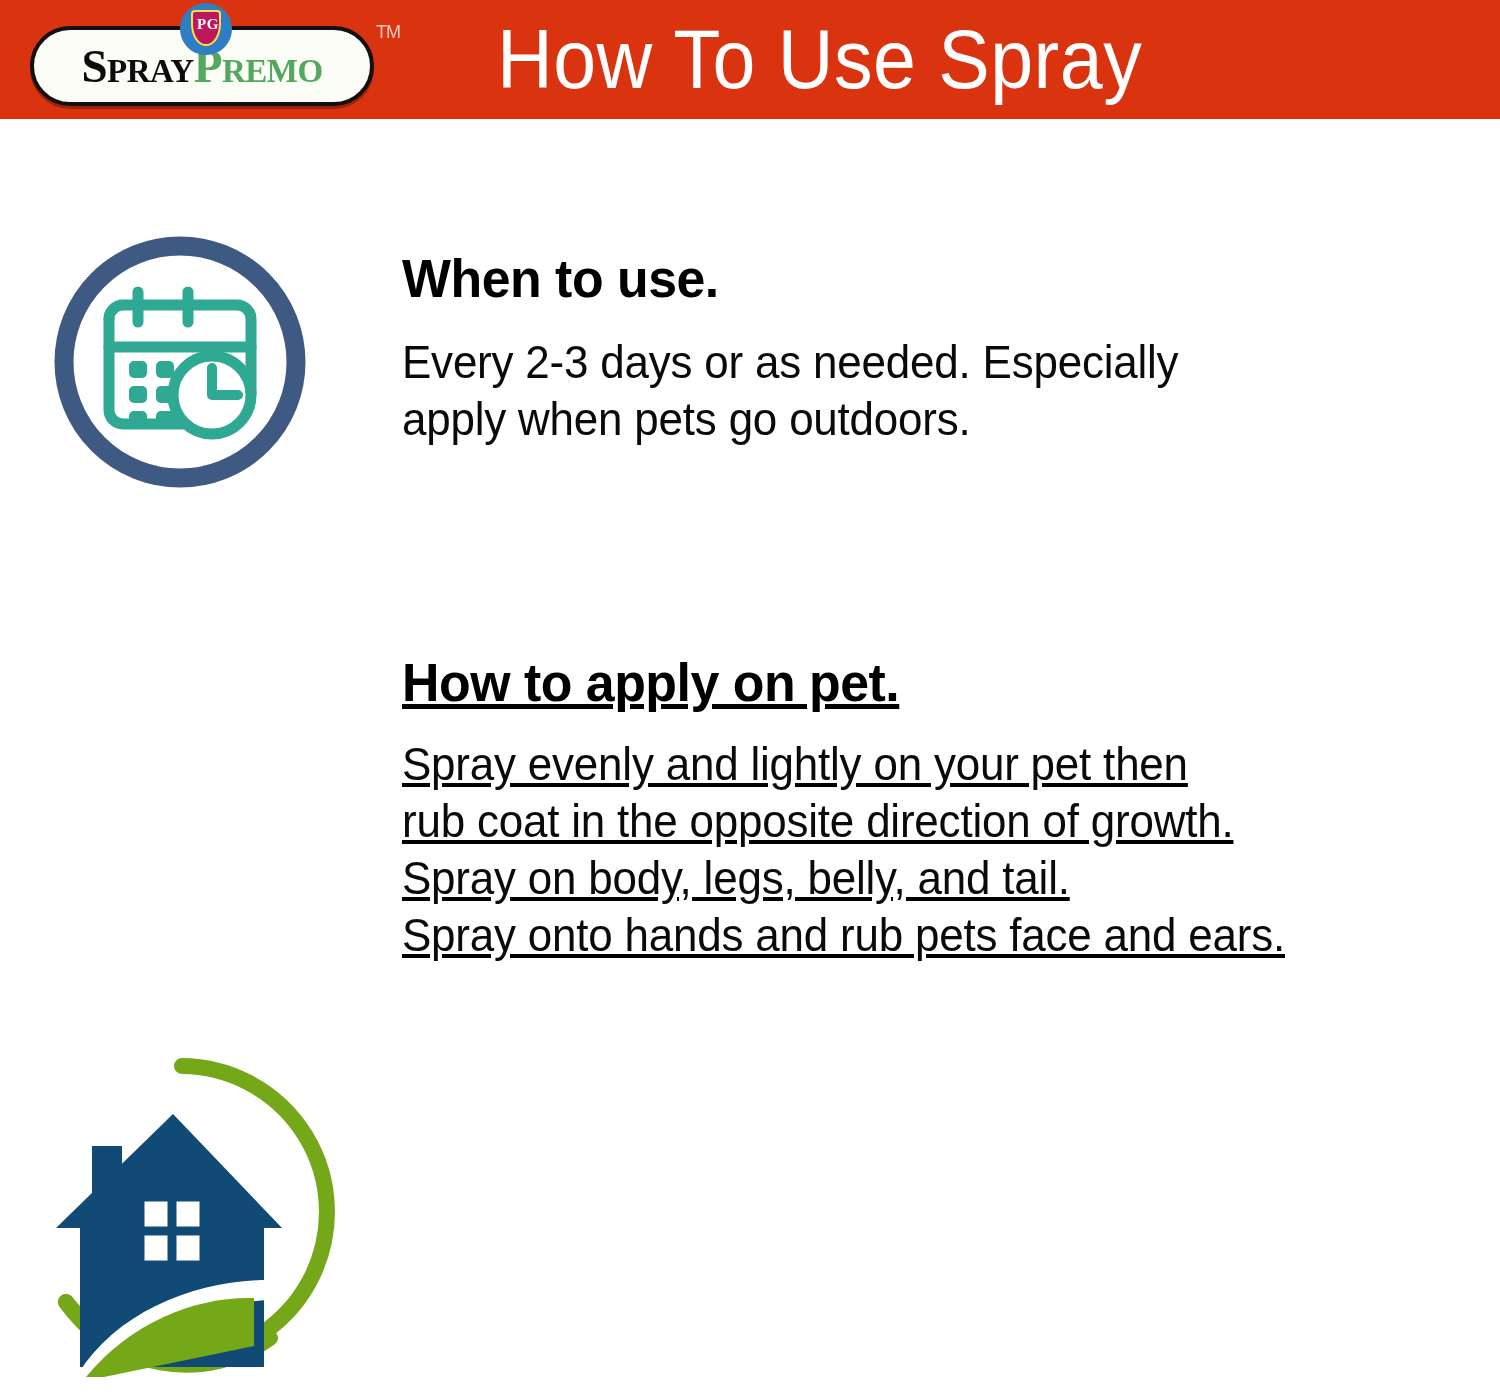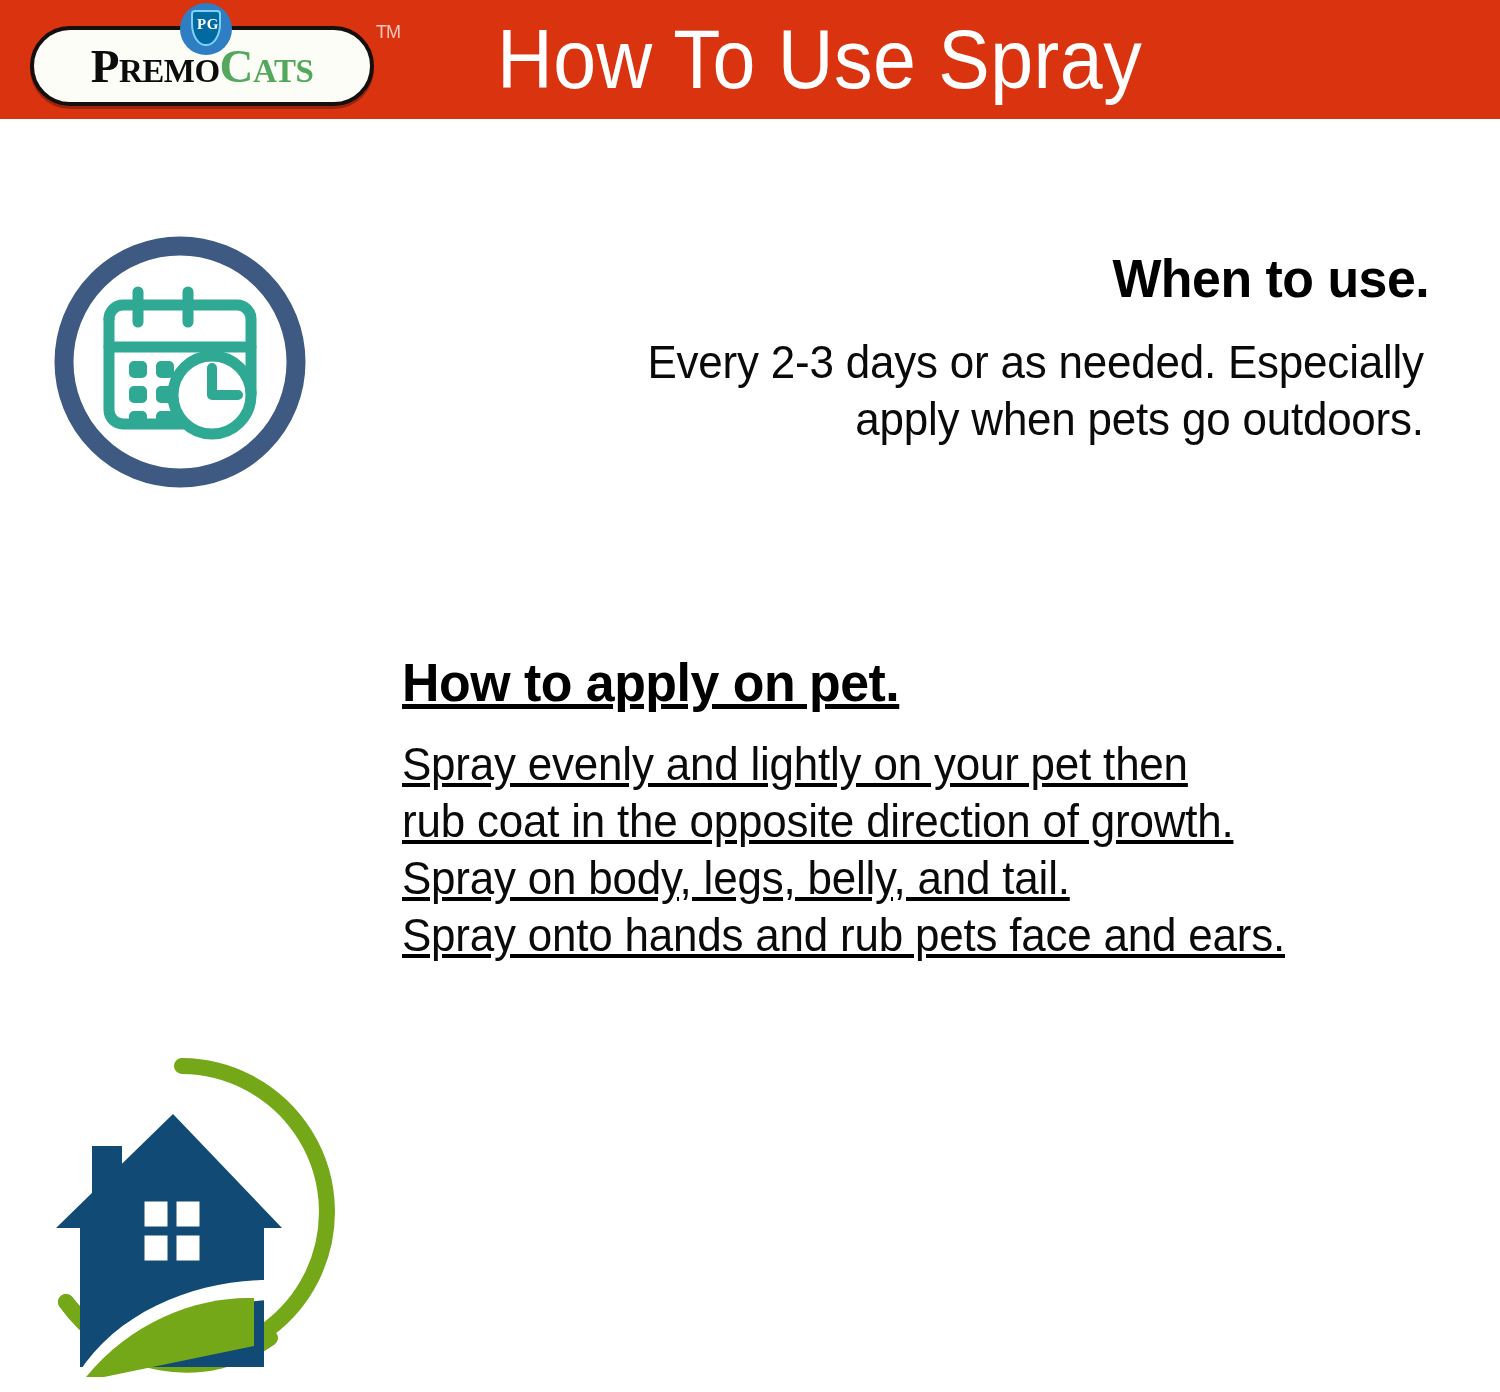--- a/index.html
+++ b/index.html
@@ -100,22 +100,22 @@
     border-radius: 50%;
     background: #2f7dc2;
     z-index: 4;
   }
   #logo-shield {
     position: absolute;
     left: 11px;
     top: 7px;
     width: 30px;
     height: 36px;
-    background: #0369a1;
-    border: 2px solid #7dd3fc;
+    background: #be185d;
+    border: 2px solid #fde047;
     border-radius: 4px 4px 48% 48% / 4px 4px 62% 62%;
   }
   #logo-shield-text {
     position: absolute;
     left: 0; top: 4px;
     width: 30px;
     text-align: center;
     color: #ffffff;
     font-family: "Liberation Serif", serif;
     font-size: 15px;
@@ -169,21 +169,21 @@
     font-size: 46px;
     font-weight: 400;
     line-height: 57px;
     letter-spacing: -0.2px;
     transform: scaleX(0.955);
     transform-origin: left top;
   }
   .sec-body .ln { display: block; white-space: nowrap; }
 
   
-  #section-when      { top: 228px; height: 290px; text-align: right; }
+  #section-when      { top: 228px; height: 290px; }
   #icon-calendar     { left: 46px;  top: 0px; width: 268px; height: 268px; }
   #text-when         { top: 20px; }
   #text-when .sec-body { margin-top: 26px; }
 
   
   #section-apply     { top: 630px; height: 330px; }
   #icon-cats-dogs    { left: 36px;  top: 4px;  width: 310px; height: 305px; }
   #text-apply        { top: 22px; text-decoration: underline; }
   #text-apply .sec-body { margin-top: 24px; }
 
@@ -199,21 +199,21 @@
 <body>
 
 <div id="page">
 
   <div id="header-bar">
 
     <div id="logo">
       <div id="logo-pill"></div>
 
       <div id="logo-wordmark">
-        <span id="logo-premo">Premo</span><span id="logo-guard">Cats</span>
+        <span id="logo-premo">Spray</span><span id="logo-guard">Premo</span>
       </div>
 
       <div id="logo-shield-badge">
         <div id="logo-shield">
           <div id="logo-shield-text">PG</div>
         </div>
       </div>
 
       <div id="logo-tm">TM</div>
     </div>

